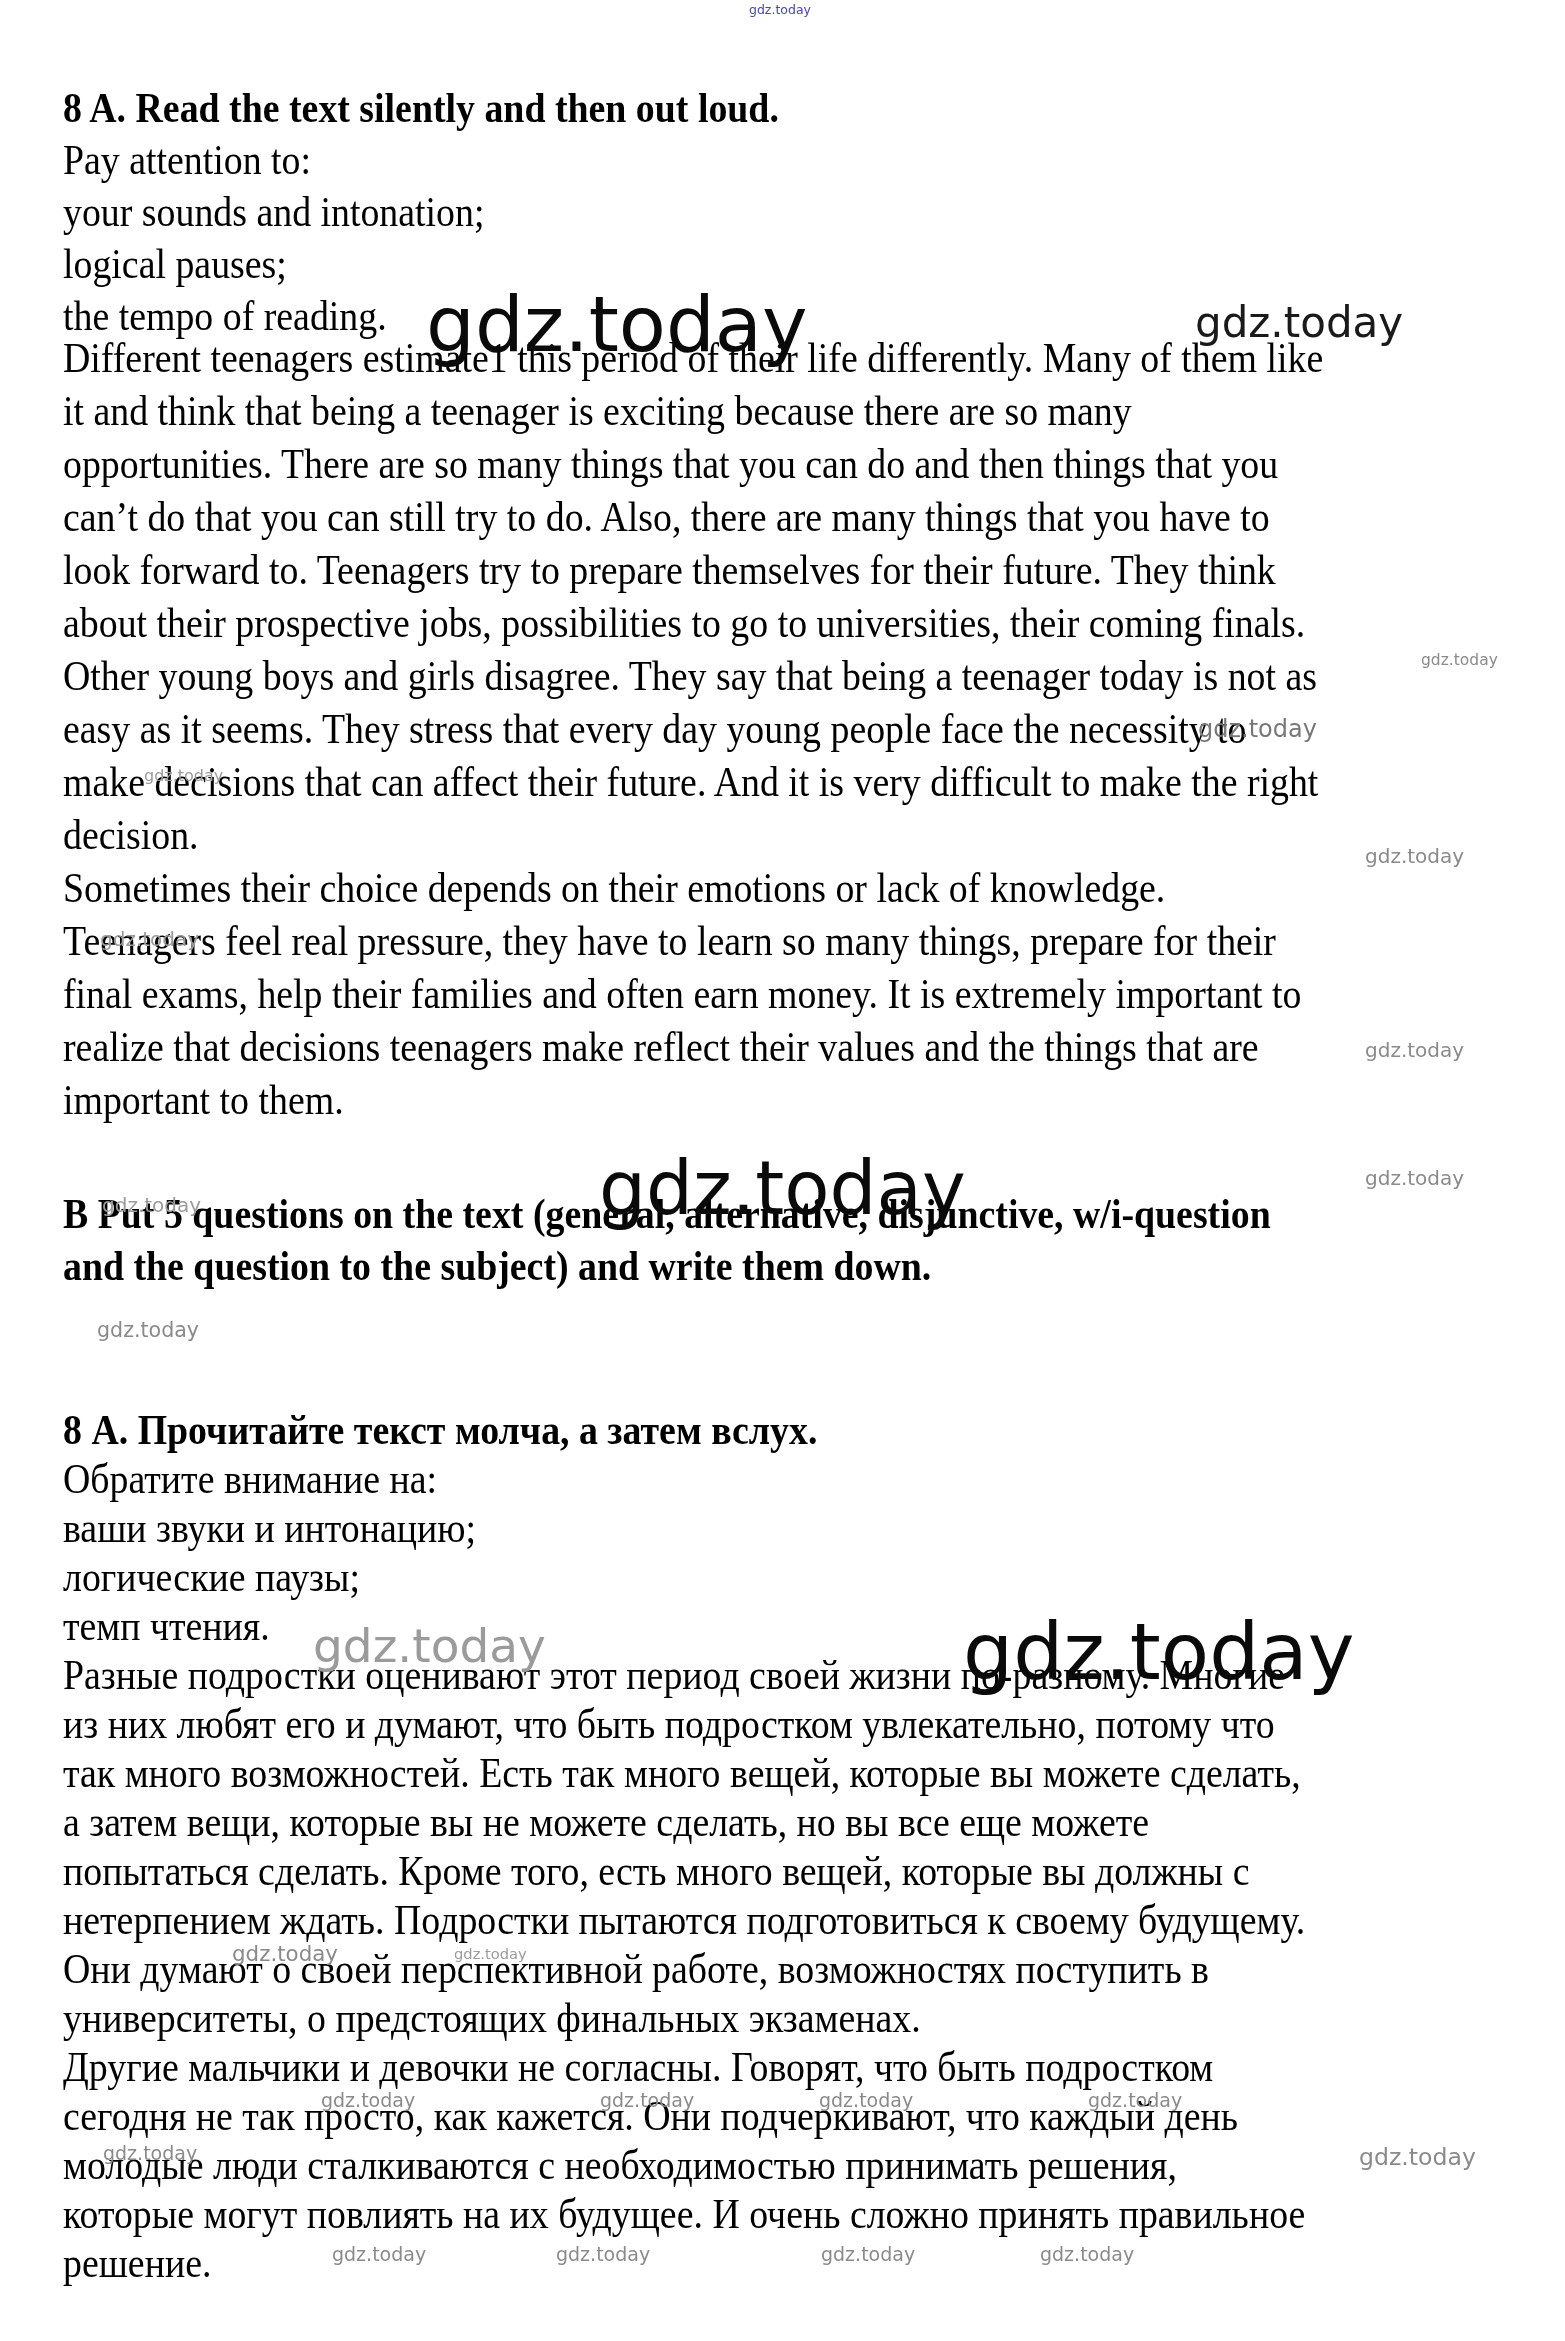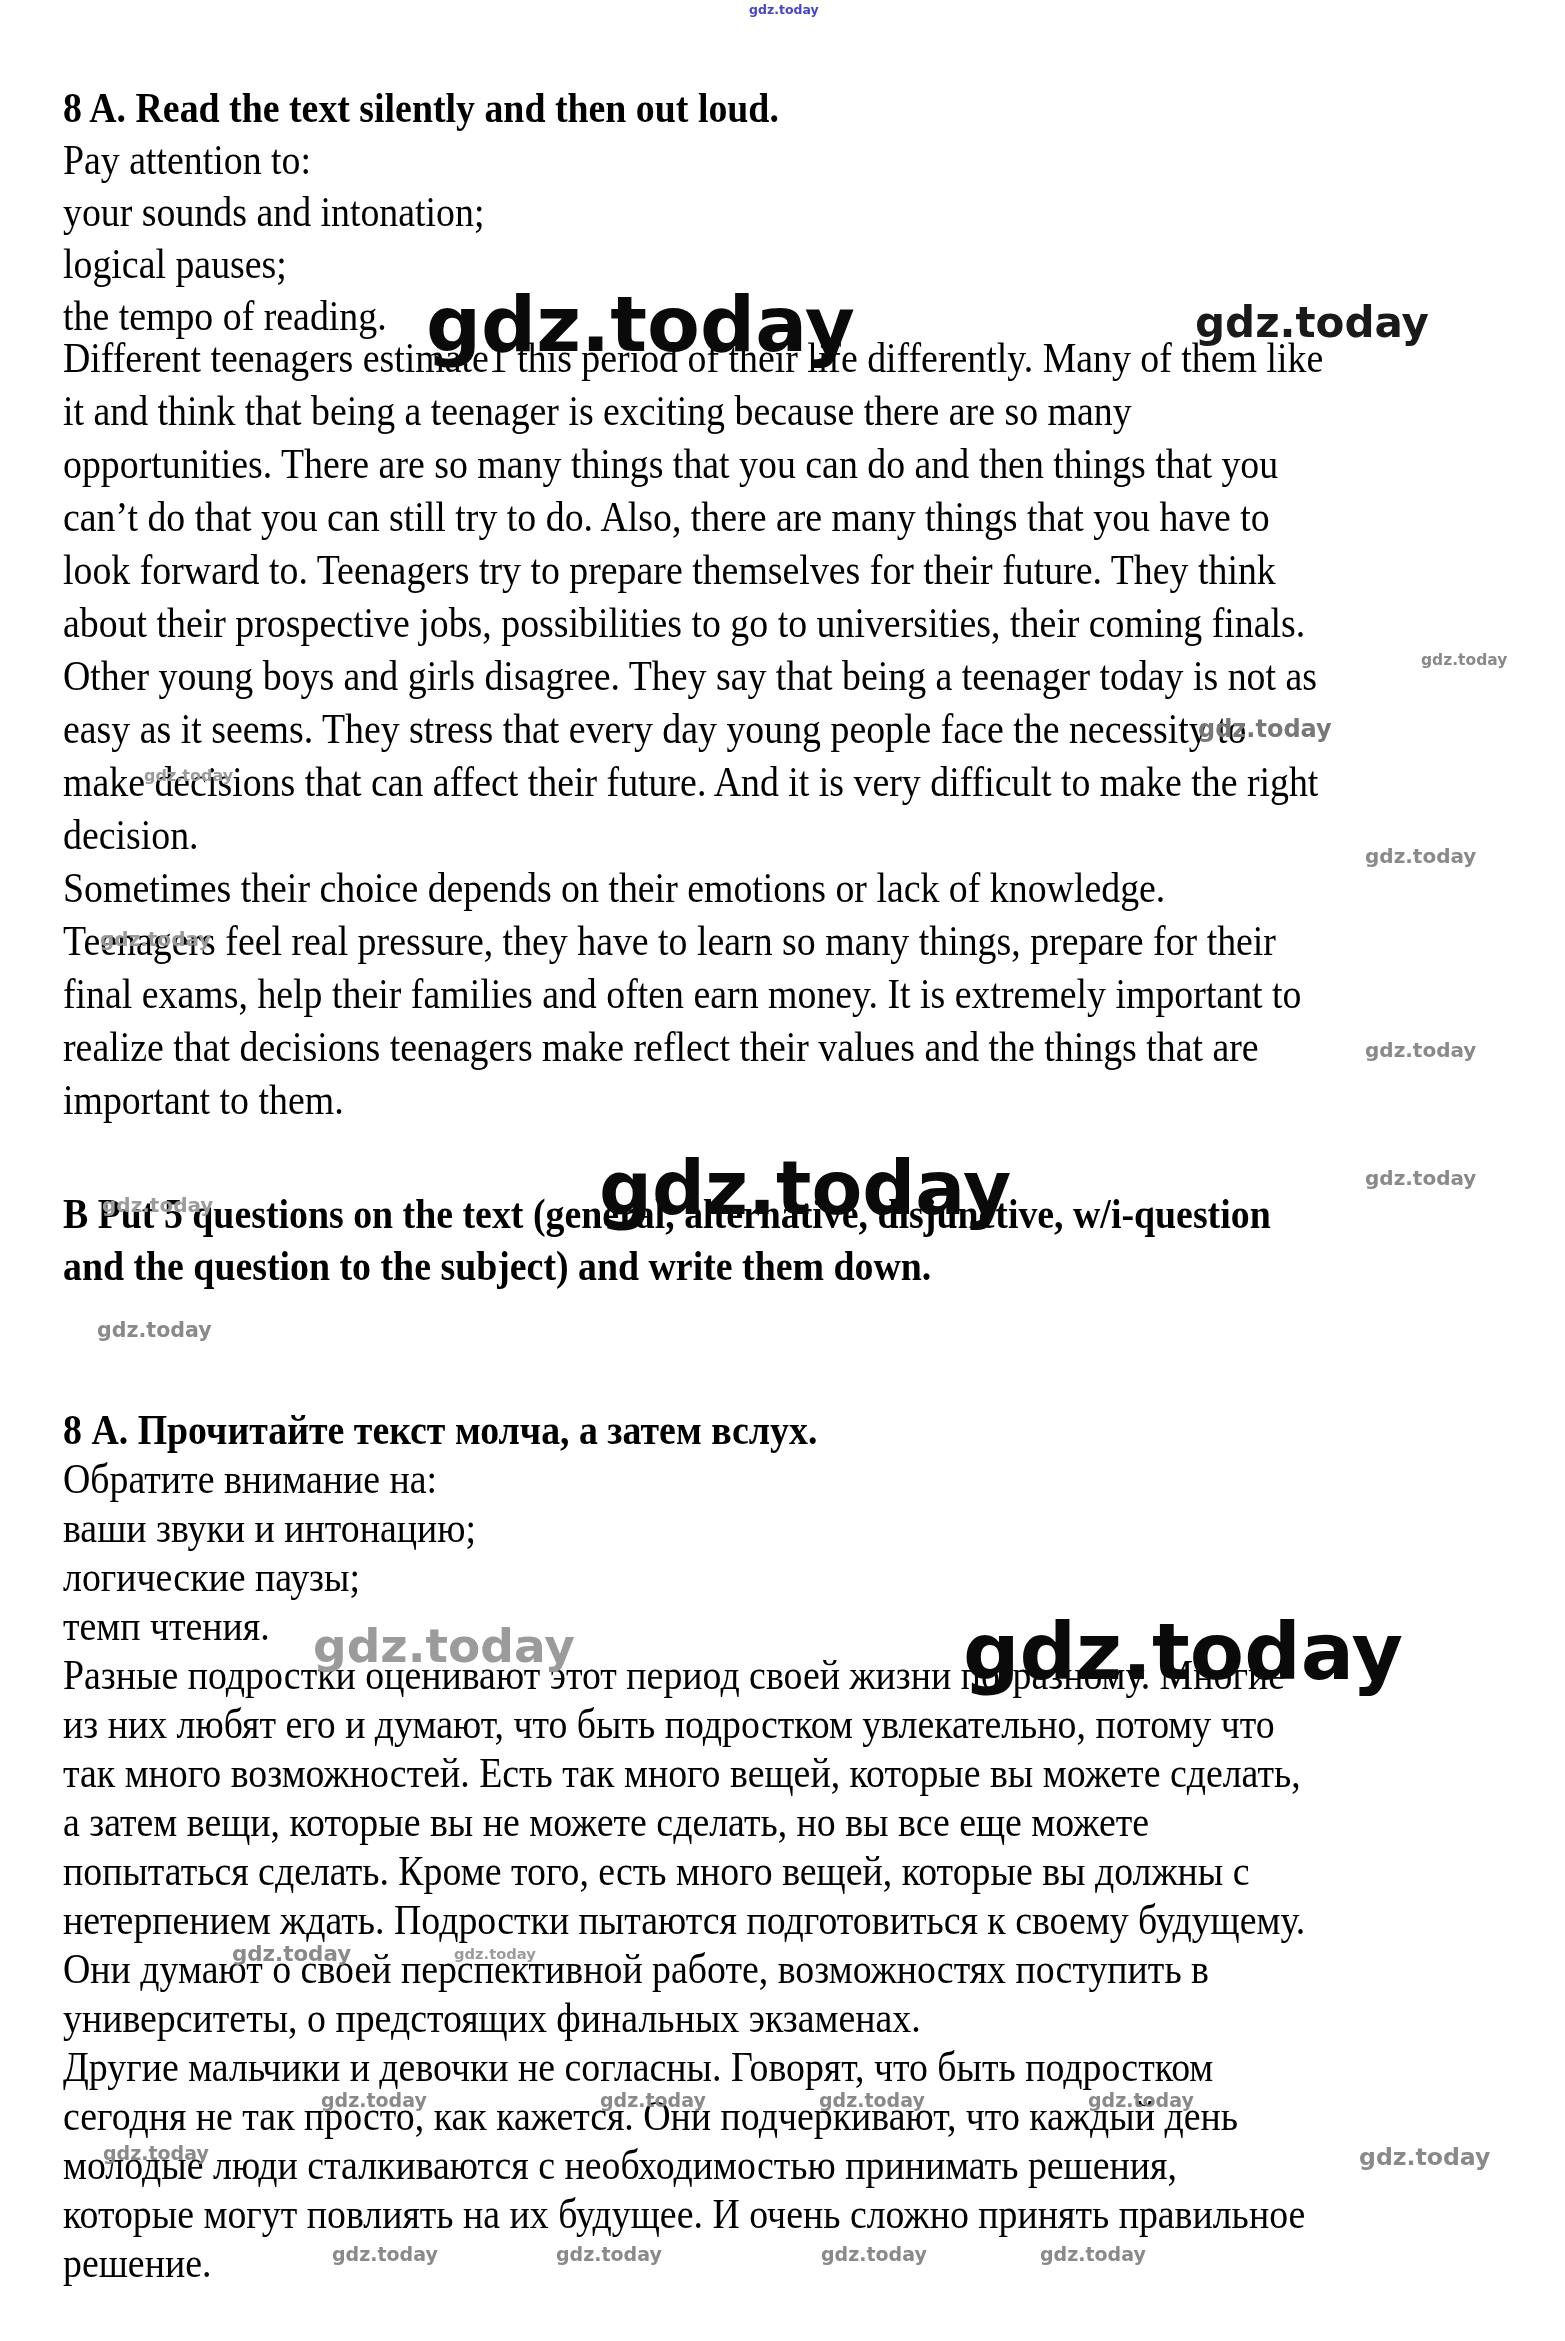--- a/index.html
+++ b/index.html
@@ -19,21 +19,21 @@
   }
   .txt .line{white-space:nowrap;}
   .en-intro{top:82px;font-size:43px;line-height:52px;}
   .en-para{top:331px;font-size:43px;line-height:53px;}
   .task-b{top:1188px;font-size:43px;line-height:52px;font-weight:bold;}
   .ru-sec{top:1405px;font-size:43px;line-height:49px;}
   .bold{font-weight:bold;}
   .wm{
     position:absolute;
     font-family:"DejaVu Sans", sans-serif;
-    font-weight:700;
+    font-weight:400;
     white-space:nowrap;
     line-height:1;
   }
 </style>
 </head>
 <body>
 
 <div class="page">
 
   <section class="txt en-intro">

